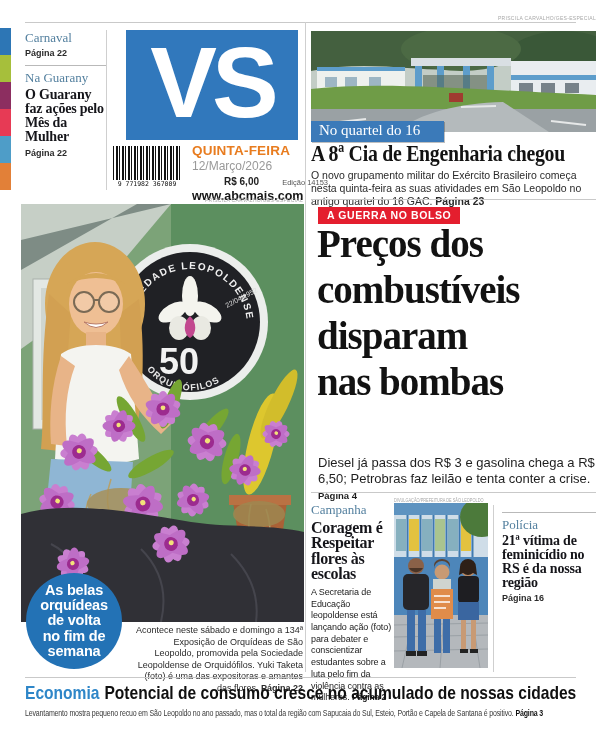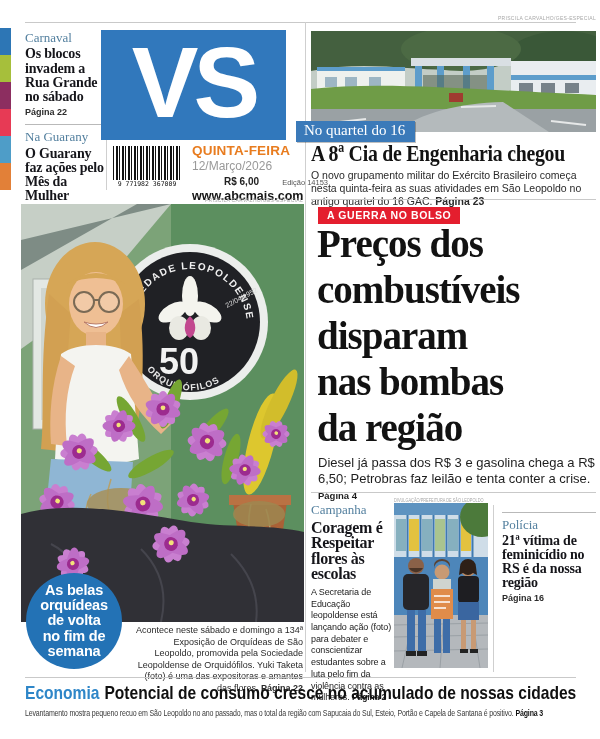--- a/index.html
+++ b/index.html
@@ -15,41 +15,41 @@
   
   .kicker{font-family:"Liberation Serif",serif;font-size:13px;color:#54809f;line-height:1.1;}
 
   
   .rail-head{font-family:"Liberation Serif",serif;font-weight:bold;font-size:14px;
              line-height:1.02;color:#15151a;letter-spacing:-0.2px;margin-top:2px;}
   .page-ref{font-weight:bold;font-size:9px;color:#2b2b2b;margin-top:3px;}
   .rail-div{border:0;border-top:1px solid #b9b9b9;margin:7px 0 5px 0;}
 
   
-  .vs-logo{position:absolute;left:101px;top:30px;width:185px;height:110px;background:#3178bc;
+  .vs-logo{position:absolute;left:126px;top:30px;width:172px;height:110px;background:#3178bc;
            display:flex;align-items:center;justify-content:center;}
   .vs-logo span{color:#fff;font-weight:bold;font-size:100px;letter-spacing:-5px;
                 font-family:"Liberation Sans",sans-serif;line-height:100px;padding-bottom:6px;}
   .barcode{position:absolute;left:113px;top:146px;width:68px;height:36px;
            background:repeating-linear-gradient(90deg,#111 0 1px,#fff 1px 3px,#111 3px 5px,#fff 5px 6px);}
   .barcode-digits{position:absolute;left:110px;top:180px;width:74px;text-align:center;
                   font-family:"DejaVu Sans Mono",monospace;font-size:6.5px;background:#fff;color:#111;}
   .day{color:#e87c1f;font-weight:bold;font-size:13.5px;letter-spacing:0.2px;}
   .date{color:#999;font-size:12px;margin-top:1px;}
   .price-row{display:flex;align-items:baseline;margin-top:3px;width:104px;padding-left:32px;}
   .price{font-weight:bold;font-size:10px;color:#222;}
   .edition{font-size:7.5px;color:#555;margin-left:auto;}
   .site{font-weight:bold;font-size:12.5px;color:#151515;margin-top:2px;}
 
   
   .credit{position:absolute;font-size:5px;color:#a7a7a7;letter-spacing:0.3px;}
 
   
-  .photo-kicker{position:absolute;left:296px;top:121px;background:#3b7ab9;color:#fff;
-                font-family:"Liberation Serif",serif;font-size:15px;padding:1px 10px 3px 8px;
+  .photo-kicker{position:absolute;left:311px;top:121px;background:#3b7ab9;color:#fff;
+                font-family:"Liberation Serif",serif;font-size:15px;padding:1px 24px 3px 8px;
                 box-shadow:1px 1px 0 rgba(0,0,0,.25);}
   .top-head{position:absolute;left:311px;top:141px;width:340px;
             font-family:"Liberation Serif",serif;font-weight:bold;font-size:23px;color:#121212;
             transform:scaleX(0.86);transform-origin:left;white-space:nowrap;letter-spacing:-0.3px;}
   .top-dek{position:absolute;left:311px;top:169px;width:288px;font-size:10.5px;line-height:1.22;color:#2a2a2a;}
 
   
   .red-kicker{position:absolute;left:318px;top:207px;background:#e41e2e;color:#fff;
               font-weight:bold;font-size:10.5px;letter-spacing:0.6px;padding:2px 9px 3px 9px;}
   .main-head{position:absolute;left:317px;top:221px;width:280px;
@@ -101,21 +101,20 @@
     <div class="stripe" style="top:55px;background:#a6bf3b;"></div>
     <div class="stripe" style="top:82px;background:#8c2e60;"></div>
     <div class="stripe" style="top:109px;background:#e73a55;"></div>
     <div class="stripe" style="top:136px;background:#4e9dc8;"></div>
     <div class="stripe" style="top:163px;background:#e28038;"></div>
   </div>
 
   <div class="abs" style="left:25px;top:31px;width:82px;">
     <div>
       <div class="kicker">Carnaval</div>
-      <div class="rail-head">Os blocos invadem a Rua Grande no sábado</div>
       <div class="page-ref">Página 22</div>
     </div>
     <hr class="rail-div">
     <div>
       <div class="kicker">Na Guarany</div>
       <div class="rail-head">O Guarany faz ações pelo Mês da Mulher</div>
       <div class="page-ref">Página 22</div>
     </div>
   </div>
   <div class="vrule" style="left:106px;top:30px;height:160px;"></div>
@@ -184,21 +183,20 @@
     <b>Página 23</b>
   </p>
   <div class="rule" style="left:311px;top:199px;width:285px;height:1px;"></div>
 
   <div class="red-kicker">A GUERRA NO BOLSO</div>
   <div class="main-head">
     <div>Preços dos</div>
     <div>combustíveis</div>
     <div>disparam</div>
     <div>nas bombas</div>
-    <div>da região</div>
   </div>
   <p class="main-dek" style="margin:0;">
     <span>Diesel já passa dos R$ 3 e gasolina chega a R$ 6,50; Petrobras faz leilão e tenta conter a crise.</span>
     <b>Página 4</b>
   </p>
   <div class="rule" style="left:311px;top:492px;width:285px;height:1px;"></div>
 
   <div class="credit" style="left:20px;top:197px;width:283px;text-align:right;">PRISCILA CARVALHO/GES-ESPECIAL</div>
   <svg class="photo" style="left:21px;top:204px;" width="283" height="418" viewBox="0 0 283 418">
     <defs>

